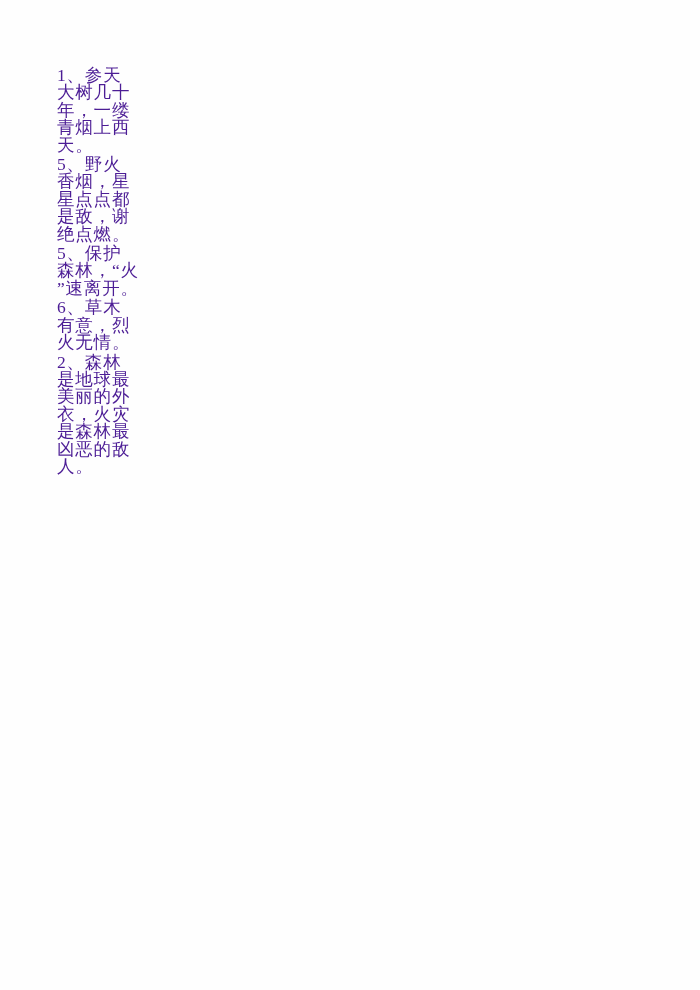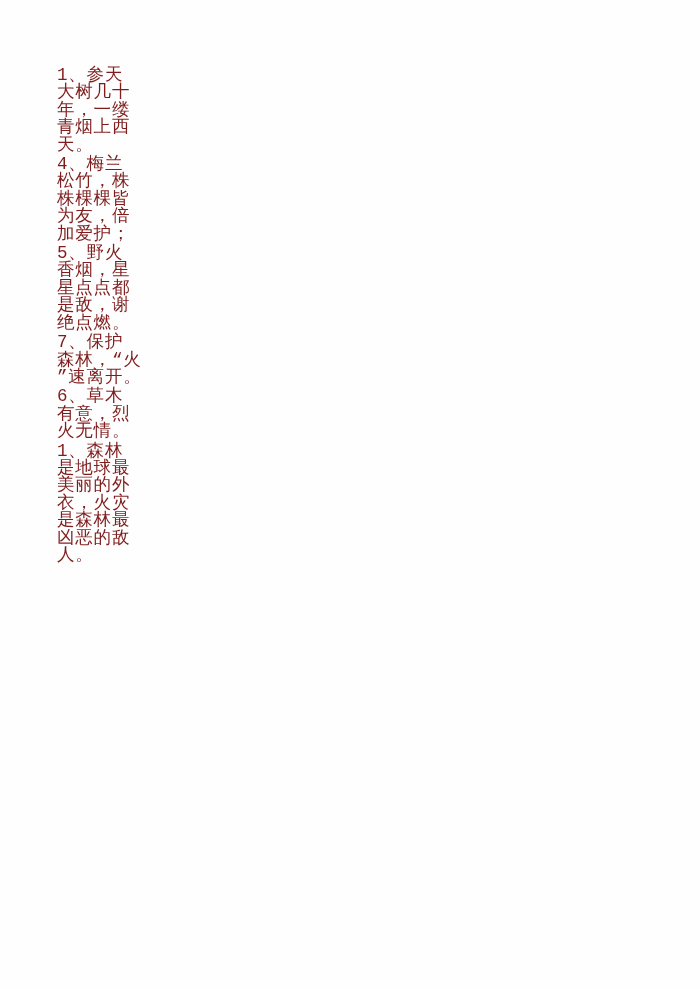--- a/index.html
+++ b/index.html
@@ -16,56 +16,51 @@
   }
   .slogan-list {
     position: absolute;
     left: 57px;
     top: 67px;
     width: 92px;
   }
   .slogan-list p {
     margin: 0 0 2px 0;
     padding: 0;
-    font-family: Liberation Mono, monospace;
+    font-family: Liberation Serif, serif;
     font-size: 17.5px;
     line-height: 17.4px;
     letter-spacing: 0.8px;
-    color: #7f1d1d;
+    color: #4c1d95;
     white-space: pre-line;
     word-break: break-all;
   }
 </style>
 </head>
 <body>
 
 <div class="page">
   <div class="slogan-list">
     <p>1、参天
 大树几十
 年，一缕
 青烟上西
 天。</p>
-    <p>4、梅兰
-松竹，株
-株棵棵皆
-为友，倍
-加爱护；</p>
     <p>5、野火
 香烟，星
 星点点都
 是敌，谢
 绝点燃。</p>
-    <p>7、保护
+    <p>5、保护
 森林，“火
 ”速离开。</p>
     <p>6、草木
 有意，烈
 火无情。</p>
-    <p>1、森林
+    <p>2、森林
 是地球最
 美丽的外
 衣，火灾
 是森林最
 凶恶的敌
 人。</p>
   </div>
 </div>
 
 </body></html>

